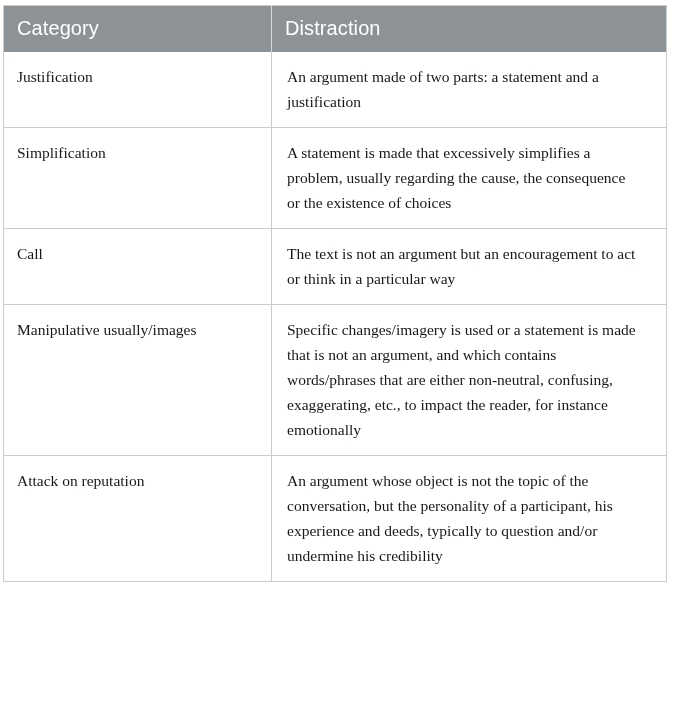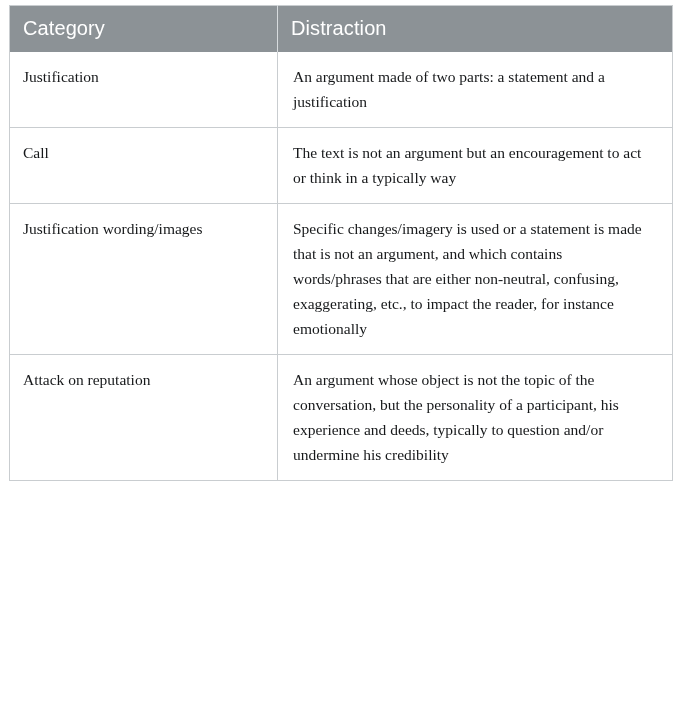--- a/index.html
+++ b/index.html
@@ -10,21 +10,21 @@
   body {
     width: 673px;
     height: 706px;
     overflow: hidden;
     font-family: "Liberation Serif", serif;
   }
   .table-wrap {
     box-sizing: border-box;
     width: 673px;
     height: 582px;
-    padding: 5px 5px 8px 9px;
+    padding: 5px 5px 8px 3px;
     background: #ffffff;
   }
   table.data-table {
     border-collapse: collapse;
     width: 663px;
     table-layout: fixed;
     background: #ffffff;
     border: 1px solid #c9cdd0;
   }
   col.col-category { width: 268px; }
@@ -81,25 +81,29 @@
         <th class="th-category">Category</th>
         <th class="th-description">Distraction</th>
       </tr>
     </thead>
     <tbody>
       <tr>
         <td class="cell-category">Justification</td>
         <td class="cell-description">An argument made of two parts: a statement and a justification</td>
       </tr>
       <tr>
-        <td class="cell-category">Call</td>
-        <td class="cell-description">The text is not an argument but an encouragement to act or think in a typically way</td>
+        <td class="cell-category">Simplification</td>
+        <td class="cell-description">A statement is made that excessively simplifies a problem, usually regarding the cause, the consequence or the existence of choices</td>
       </tr>
       <tr>
-        <td class="cell-category">Justification wording/images</td>
+        <td class="cell-category">Call</td>
+        <td class="cell-description">The text is not an argument but an encouragement to act or think in a particular way</td>
+      </tr>
+      <tr>
+        <td class="cell-category">Manipulative usually/images</td>
         <td class="cell-description">Specific changes/imagery is used or a statement is made that is not an argument, and which contains words/phrases that are either non-neutral, confusing, exaggerating, etc., to impact the reader, for instance emotionally</td>
       </tr>
       <tr>
         <td class="cell-category">Attack on reputation</td>
         <td class="cell-description">An argument whose object is not the topic of the conversation, but the personality of a participant, his experience and deeds, typically to question and/or undermine his credibility</td>
       </tr>
     </tbody>
   </table>
 </div>
 

